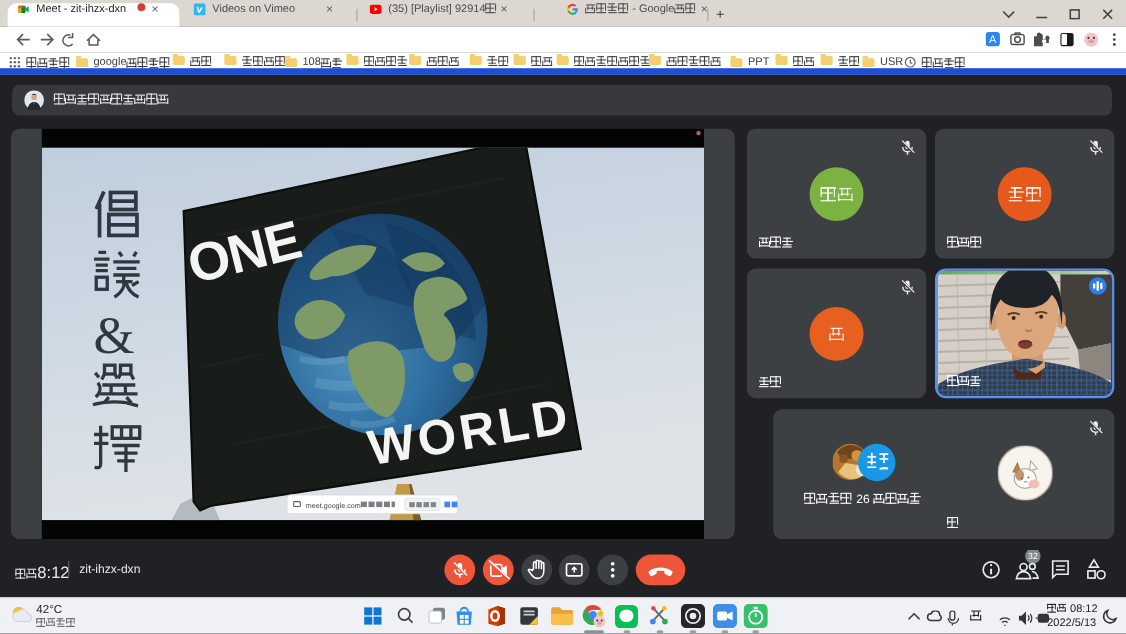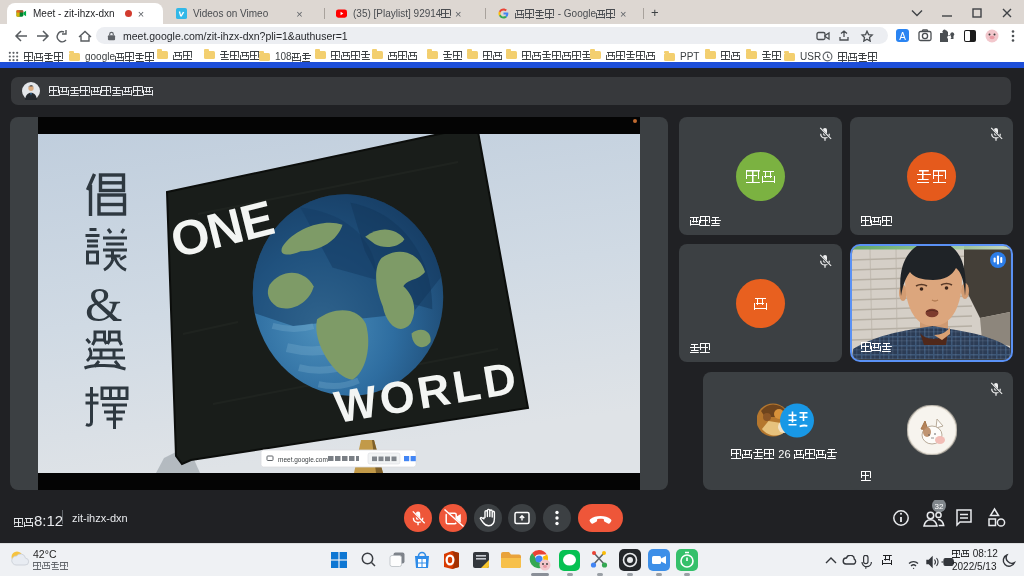--- a/index.html
+++ b/index.html
@@ -6,21 +6,21 @@
 #stage{position:relative;width:1024px;height:576px;background:#202124}
 
 .cj,.c2,.c3{display:inline-block;width:.92em;height:.92em;margin:0 .08em -.1em 0;vertical-align:baseline}
 .cj{background:linear-gradient(currentColor,currentColor) 50% 0/100% 12% no-repeat,linear-gradient(currentColor,currentColor) 0 46%/80% 10% no-repeat,linear-gradient(currentColor,currentColor) 50% 100%/100% 12% no-repeat,linear-gradient(currentColor,currentColor) 0 20%/10% 64% no-repeat,linear-gradient(currentColor,currentColor) 100% 20%/10% 64% no-repeat,linear-gradient(currentColor,currentColor) 48% 0/11% 100% no-repeat}
 .c2{background:linear-gradient(currentColor,currentColor) 50% 8%/88% 11% no-repeat,linear-gradient(currentColor,currentColor) 50% 50%/64% 10% no-repeat,linear-gradient(currentColor,currentColor) 50% 92%/100% 11% no-repeat,linear-gradient(currentColor,currentColor) 30% 30%/10% 46% no-repeat,linear-gradient(currentColor,currentColor) 70% 30%/10% 46% no-repeat,linear-gradient(currentColor,currentColor) 0 100%/10% 56% no-repeat,linear-gradient(currentColor,currentColor) 100% 100%/10% 56% no-repeat}
 .c3{background:linear-gradient(currentColor,currentColor) 50% 4%/70% 12% no-repeat,linear-gradient(currentColor,currentColor) 50% 38%/100% 11% no-repeat,linear-gradient(currentColor,currentColor) 50% 72%/76% 10% no-repeat,linear-gradient(currentColor,currentColor) 50% 100%/88% 11% no-repeat,linear-gradient(currentColor,currentColor) 46% 30%/11% 70% no-repeat}
 
 #tabstrip{left:0;top:0;width:1024px;height:24px;background:#ddd7d2}
 #toolbar{left:0;top:24px;width:1024px;height:24px;background:#fff}
 #bookmarks{left:0;top:48px;width:1024px;height:20px;background:#fff;border-bottom:6px solid #1d4ed8}
-.tab{top:3px;height:21px;border-radius:8px 8px 0 0;font-size:10px;color:#494c50;display:flex;align-items:center}
+.tab{top:3px;height:21px;border-radius:8px 8px 0 0;font-size:10px;color:#494c50;display:flex;align-items:flex-start}
 .tabx{color:#5f6368;font-size:11px;margin-left:6px}
 .vsep{top:8px;width:1px;height:11px;background:#a8a29c}
 .bkf{display:inline-block;width:11px;height:8px;background:#f3cf6f;border-radius:1.5px;position:relative;margin:0 5px 0 0}
 .bkf:before{content:"";position:absolute;left:0;top:-2px;width:4.5px;height:2.5px;background:#f3cf6f;border-radius:1px 1px 0 0}
 .bki{font-size:10px;color:#3c4043;display:inline-flex;align-items:center}
 
 #meet{left:0;top:68px;width:1024px;height:475px;background:#202124}
 .tile{position:absolute;background:#3c4043;border-radius:8px}
 .nm{position:absolute;left:11px;bottom:8px;font-size:10.5px;color:#fff;text-shadow:0 1px 2px rgba(0,0,0,.6)}
 .micoff{position:absolute;right:9px;top:9px;width:16px;height:16px;opacity:.92}
@@ -47,21 +47,21 @@
  <div class="ab vsep" style="left:324px"></div>
  <div class="ab tab" style="left:328px;width:148px;padding-left:8px">
   <svg width="11" height="11" viewBox="0 0 24 24" style="margin-right:6px">
           <rect x="0" y="3" width="24" height="18" rx="5" fill="#f00"></rect>
           <path d="M10 8l6 4-6 4z" fill="#fff"></path>
         </svg>
   <span style="white-space:nowrap;overflow:hidden;width:100px">(35) [Playlist] 92914<span class="cj"></span>  </span>
   <span class="tabx" style="margin-left:2px">×</span>
       </div>
  <div class="ab vsep" style="left:485px"></div>
- <div class="ab tab" style="left:490px;width:148px;padding-left:8px">
+ <div class="ab tab" style="left:507px;width:148px;padding-left:8px">
   <svg width="11" height="11" viewBox="0 0 48 48" style="margin-right:6px">
           <path fill="#4285f4" d="M45 24c0-1.6-.1-2.8-.4-4H24v8.1h11.8c-.2 2-1.5 5-4.4 7l6.7 5.2C42 36.6 45 31 45 24z"></path>
           <path fill="#34a853" d="M24 46c5.9 0 10.9-2 14.5-5.3l-6.9-5.4c-1.9 1.3-4.4 2.2-7.6 2.2-5.9 0-10.9-3.9-12.7-9.3L4.2 33C7.8 40.7 15.3 46 24 46z"></path>
           <path fill="#fbbc05" d="M11.3 28.2c-.5-1.3-.7-2.7-.7-4.2s.3-2.9.7-4.2l-7.1-5.5C2.8 17.1 2 20.4 2 24s.8 6.9 2.2 9.7z"></path>
           <path fill="#ea4335" d="M24 10.8c4.2 0 7 1.8 8.6 3.3l6.3-6.1C35.1 4.4 29.9 2 24 2 15.3 2 7.8 7.3 4.2 14.3l7.1 5.5c1.8-5.4 6.8-9 12.7-9z"></path>
         </svg>
   <span class="c2"></span><span class="cj"></span><span class="c3"></span><span class="cj"></span>&nbsp;- Google <span class="c2"></span><span class="cj"></span>
   <span class="tabx" style="margin-left:4px">×</span></div>
  <div class="ab vsep" style="left:643px"></div>
  <div class="ab" style="left:651px;top:5px;font-size:13px;color:#3c4043">+</div>
@@ -72,33 +72,20 @@
         <path d="M92 1l8 8M100 1l-8 8"></path>
       </svg>
 </div>
 <div class="ab" id="toolbar">
  <svg class="ab" style="left:13px;top:4px" width="80" height="16" viewBox="0 0 80 16" fill="none" stroke="#585c60" stroke-width="1.5">
         <path d="M14 8H3M8 3L3 8l5 5"></path>
         <path d="M24 8h11M30 3l5 5-5 5"></path>
         <path d="M51 4a5 5 0 1 0 2 8M53 2v4h-4" stroke-width="1.4"></path>
         <path d="M66 9l6-5.5L78 9M68 8v5h8V8" stroke-width="1.4"></path>
       </svg>
- <div class="ab" style="left:96px;top:3px;width:792px;height:17px;border-radius:9px;background:#eceef2;display:flex;align-items:center;font-size:10.5px;color:#27292d">
-  <svg style="margin:0 7px 0 11px" width="9" height="10" viewBox="0 0 12 14" fill="#5f6368">
-          <rect x="1" y="6" width="10" height="7" rx="1.5"></rect>
-          <path d="M3.5 6V4.5a2.5 2.5 0 0 1 5 0V6" fill="none" stroke="#5f6368" stroke-width="1.6"></path>
-        </svg>
-  meet.google.com/zit-ihzx-dxn?pli=1&amp;authuser=1
-  <svg style="position:absolute;right:14px" width="58" height="12" viewBox="0 0 58 12" fill="none" stroke="#4a4e52" stroke-width="1.3">
-          <rect x="1" y="2.5" width="8" height="7" rx="1.5"></rect>
-          <path d="M9 5.5l4-2.5v6l-4-2.5z"></path>
-          <path d="M28 1v6M25 3.5L28 1l3 2.5M24 7v3h8V7"></path>
-          <path d="M51 1.2l1.6 3.4 3.6.4-2.7 2.5.7 3.6-3.2-1.9-3.2 1.9.7-3.6L46 5l3.6-.4z"></path>
-        </svg>
- </div>
  <svg class="ab" style="left:896px;top:4px" width="122" height="16" viewBox="0 0 122 16">
         <rect x="0" y="1" width="13" height="13" rx="3" fill="#2a84f2"></rect>
         <text x="6.5" y="11.5" font-size="10" fill="#fff" text-anchor="middle" font-family="Liberation Sans">A</text>
         <g fill="none" stroke="#4a4e52" stroke-width="1.3">
           <rect x="23" y="3.5" width="12" height="9" rx="1.5"></rect>
           <circle cx="29" cy="8" r="2.6"></circle>
           <path d="M26 3.5l1-1.5h4l1 1.5"></path>
         </g>
         <path d="M52 4h-2a2 2 0 1 1 0-2.5c.8 0 1.4.6 1.4 1.2H52zm0 0v3h3a2 2 0 1 1 2.5 0v3h-3a2 2 0 1 0-2.5 0v3h-8V4z" fill="#4a4e52" transform="translate(0,1)"></path>
         <rect x="68" y="2" width="12" height="12" rx="2" fill="#1b1b1b"></rect>

